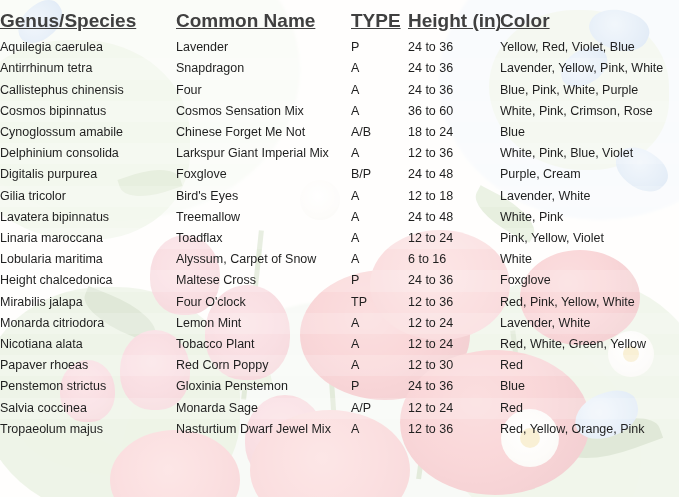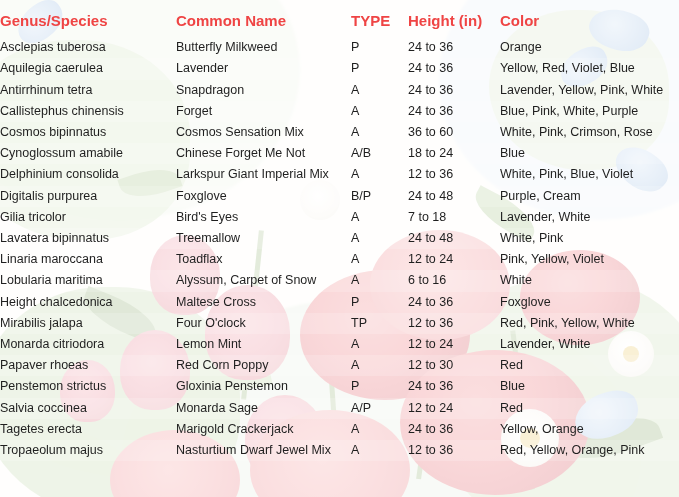--- a/index.html
+++ b/index.html
@@ -103,23 +103,24 @@
     text-align: left;
     vertical-align: top;
     padding: 0 0 0 0;
     font-size: 12.5px;
     line-height: 21.2px;
     white-space: nowrap;
     overflow: hidden;
   }
   table.plant-table th {
     font-weight: bold;
-    color: #ef4444;
-    font-size: 15px;
+    color: #404040;
+    font-size: 19px;
     padding-bottom: 6px;
+    text-decoration: underline;
   }
 
   col.c-genus   { width: 176px; }
   col.c-common  { width: 175px; }
   col.c-type    { width: 57px; }
   col.c-height  { width: 92px; }
   col.c-color   { width: 179px; }
 
   th.c1, td.c1 { padding-left: 8px; }
   th.c2, td.c2 { padding-left: 2px; }
@@ -203,43 +204,36 @@
         <tr>
           <th class="c1">Genus/Species</th>
           <th class="c2">Common Name</th>
           <th class="c3">TYPE</th>
           <th class="c4">Height (in)</th>
           <th class="c5">Color</th>
         </tr>
       </thead>
       <tbody id="table-body">
           <tr>
-            <td class="c1">Asclepias tuberosa</td>
-            <td class="c2">Butterfly Milkweed</td>
-            <td class="c3">P</td>
-            <td class="c4">24 to 36</td>
-            <td class="c5">Orange</td>
-          </tr>
-          <tr>
             <td class="c1">Aquilegia caerulea</td>
             <td class="c2">Lavender</td>
             <td class="c3">P</td>
             <td class="c4">24 to 36</td>
             <td class="c5">Yellow, Red, Violet, Blue</td>
           </tr>
           <tr>
             <td class="c1">Antirrhinum tetra</td>
             <td class="c2">Snapdragon</td>
             <td class="c3">A</td>
             <td class="c4">24 to 36</td>
             <td class="c5">Lavender, Yellow, Pink, White</td>
           </tr>
           <tr>
             <td class="c1">Callistephus chinensis</td>
-            <td class="c2">Forget</td>
+            <td class="c2">Four</td>
             <td class="c3">A</td>
             <td class="c4">24 to 36</td>
             <td class="c5">Blue, Pink, White, Purple</td>
           </tr>
           <tr>
             <td class="c1">Cosmos bipinnatus</td>
             <td class="c2">Cosmos Sensation Mix</td>
             <td class="c3">A</td>
             <td class="c4">36 to 60</td>
             <td class="c5">White, Pink, Crimson, Rose</td>
@@ -262,21 +256,21 @@
             <td class="c1">Digitalis purpurea</td>
             <td class="c2">Foxglove</td>
             <td class="c3">B/P</td>
             <td class="c4">24 to 48</td>
             <td class="c5">Purple, Cream</td>
           </tr>
           <tr>
             <td class="c1">Gilia tricolor</td>
             <td class="c2">Bird's Eyes</td>
             <td class="c3">A</td>
-            <td class="c4">7 to 18</td>
+            <td class="c4">12 to 18</td>
             <td class="c5">Lavender, White</td>
           </tr>
           <tr>
             <td class="c1">Lavatera bipinnatus</td>
             <td class="c2">Treemallow</td>
             <td class="c3">A</td>
             <td class="c4">24 to 48</td>
             <td class="c5">White, Pink</td>
           </tr>
           <tr>
@@ -308,20 +302,27 @@
             <td class="c5">Red, Pink, Yellow, White</td>
           </tr>
           <tr>
             <td class="c1">Monarda citriodora</td>
             <td class="c2">Lemon Mint</td>
             <td class="c3">A</td>
             <td class="c4">12 to 24</td>
             <td class="c5">Lavender, White</td>
           </tr>
           <tr>
+            <td class="c1">Nicotiana alata</td>
+            <td class="c2">Tobacco Plant</td>
+            <td class="c3">A</td>
+            <td class="c4">12 to 24</td>
+            <td class="c5">Red, White, Green, Yellow</td>
+          </tr>
+          <tr>
             <td class="c1">Papaver rhoeas</td>
             <td class="c2">Red Corn Poppy</td>
             <td class="c3">A</td>
             <td class="c4">12 to 30</td>
             <td class="c5">Red</td>
           </tr>
           <tr>
             <td class="c1">Penstemon strictus</td>
             <td class="c2">Gloxinia Penstemon</td>
             <td class="c3">P</td>
@@ -329,27 +330,20 @@
             <td class="c5">Blue</td>
           </tr>
           <tr>
             <td class="c1">Salvia coccinea</td>
             <td class="c2">Monarda Sage</td>
             <td class="c3">A/P</td>
             <td class="c4">12 to 24</td>
             <td class="c5">Red</td>
           </tr>
           <tr>
-            <td class="c1">Tagetes erecta</td>
-            <td class="c2">Marigold Crackerjack</td>
-            <td class="c3">A</td>
-            <td class="c4">24 to 36</td>
-            <td class="c5">Yellow, Orange</td>
-          </tr>
-          <tr>
             <td class="c1">Tropaeolum majus</td>
             <td class="c2">Nasturtium Dwarf Jewel Mix</td>
             <td class="c3">A</td>
             <td class="c4">12 to 36</td>
             <td class="c5">Red, Yellow, Orange, Pink</td>
           </tr>
         </tbody>
     </table>
   </div>
 

